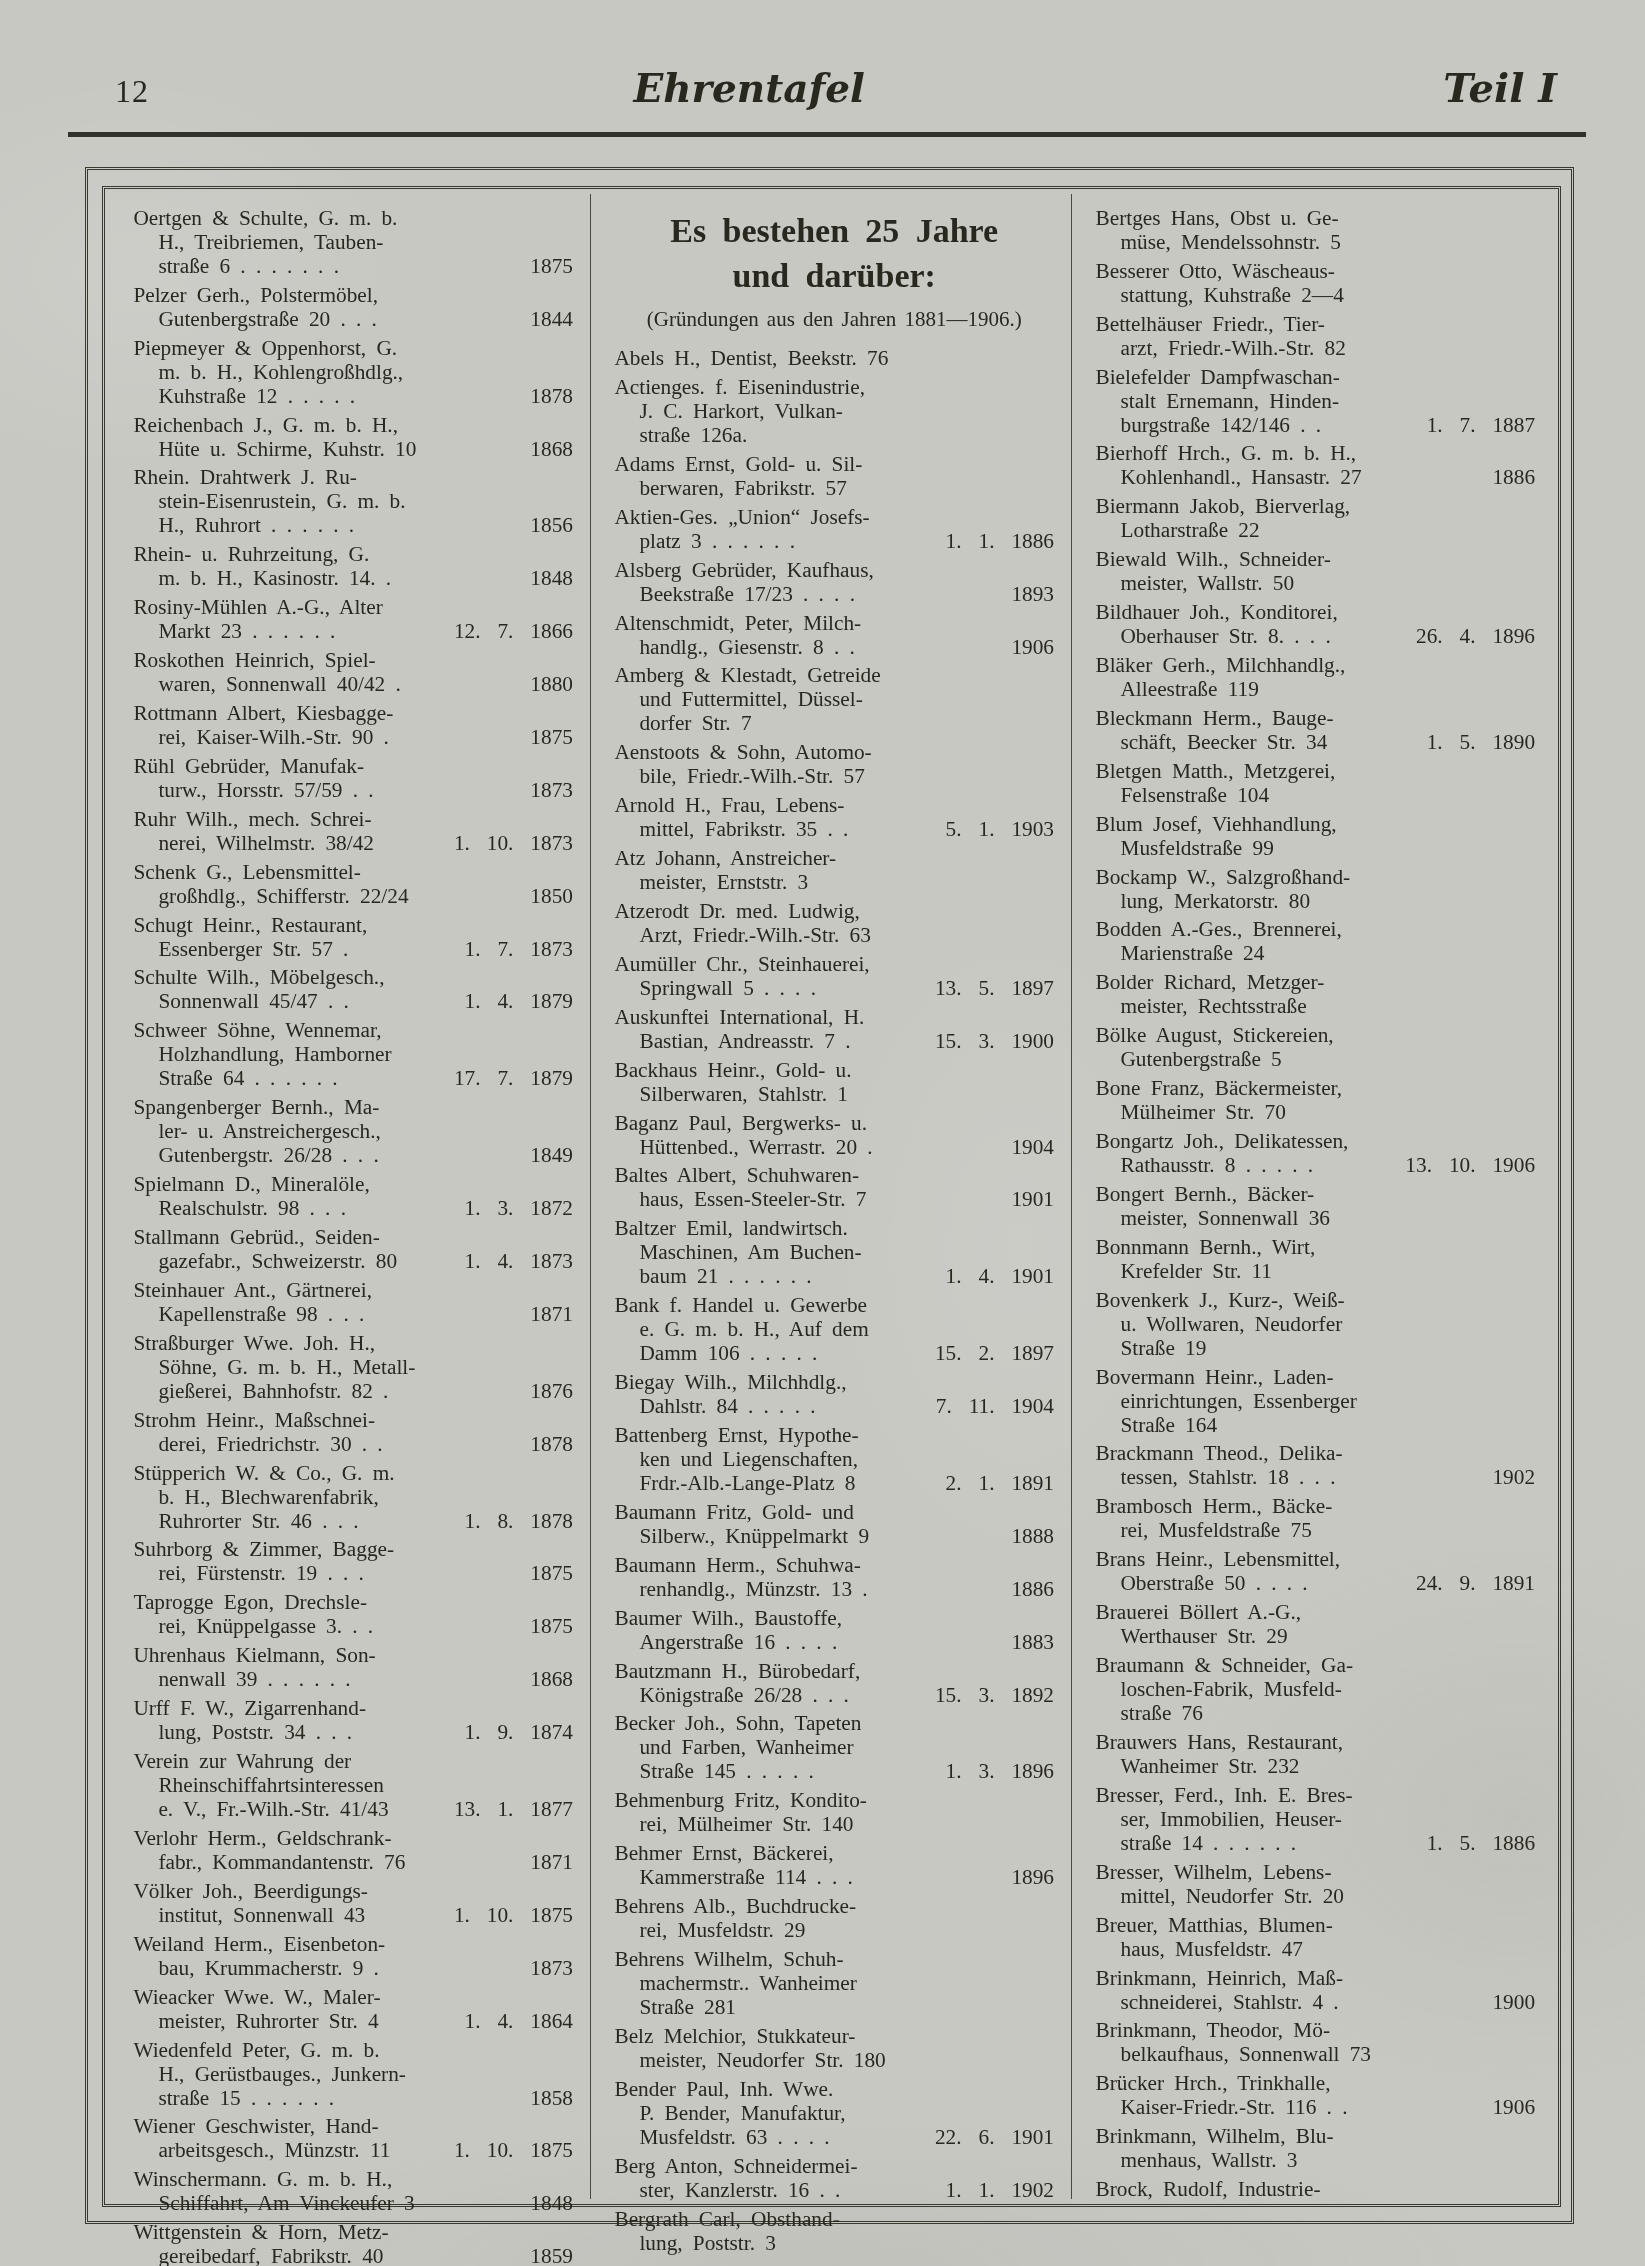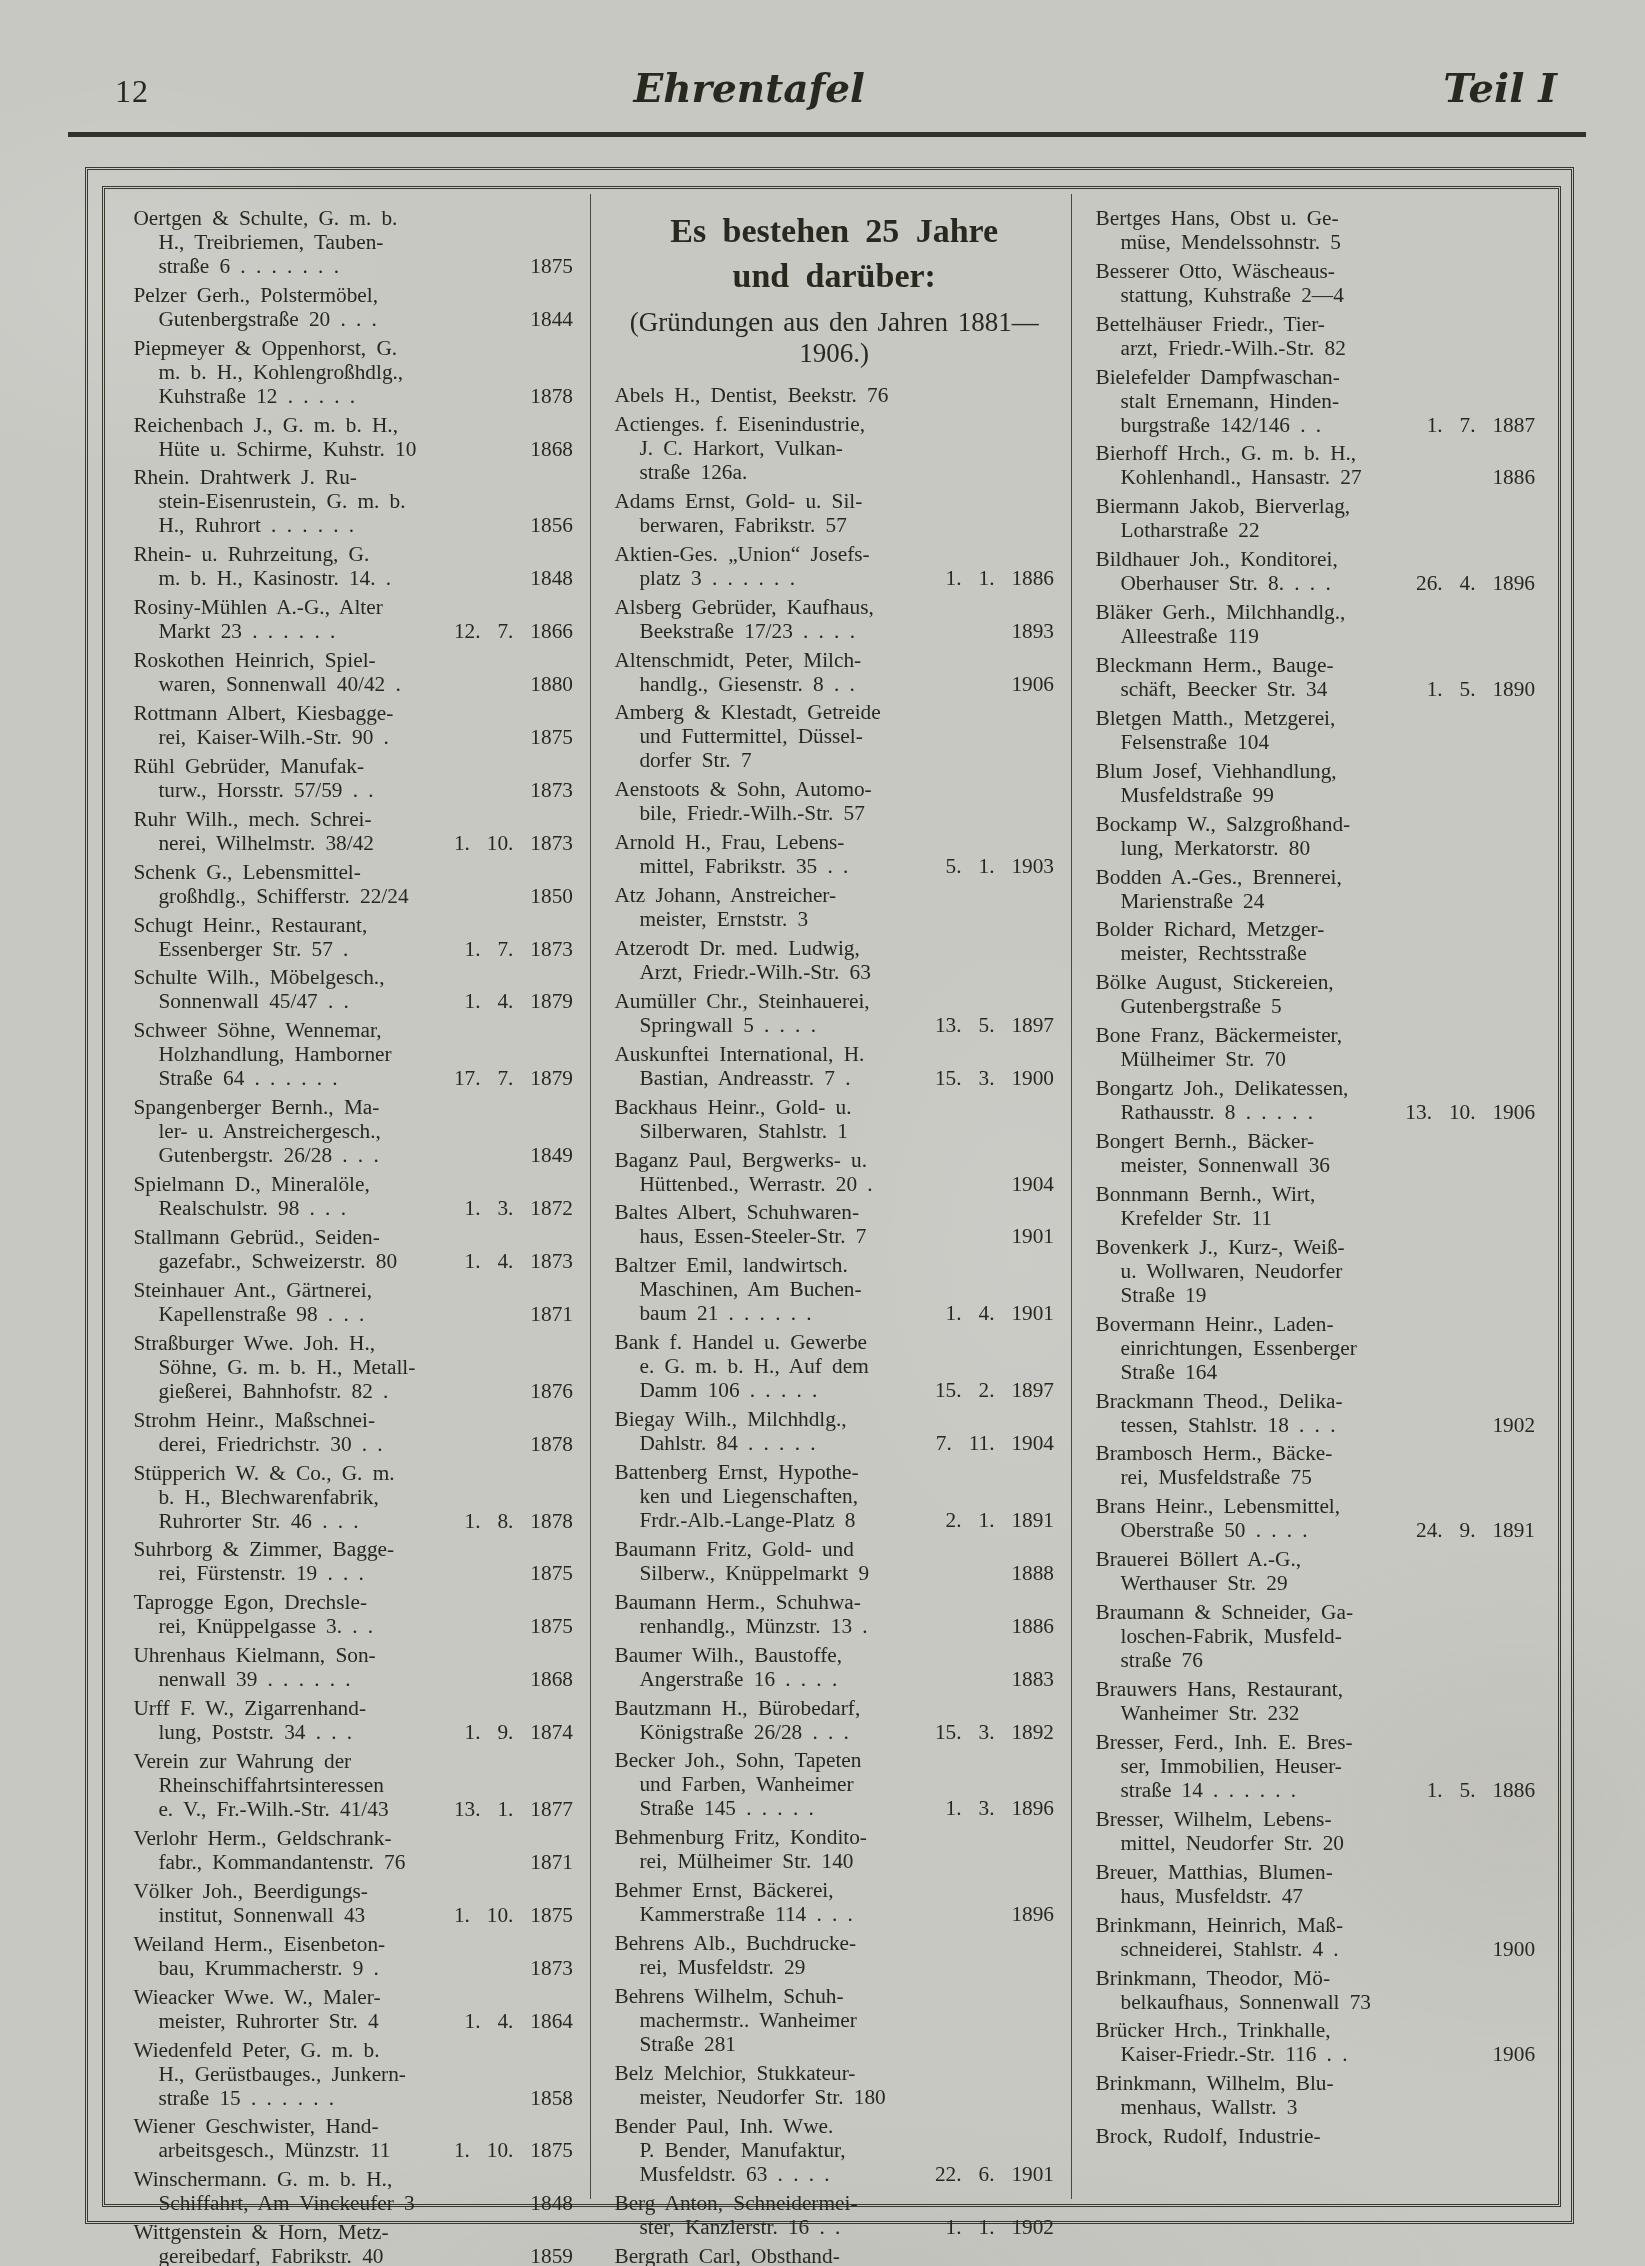--- a/index.html
+++ b/index.html
@@ -51,21 +51,21 @@
     font-size:21.3px;line-height:24px;word-spacing:4.9px;
     white-space:nowrap;overflow:hidden;
   }
   .line.cont{padding-left:25px;}
   .line.with-date{display:flex;justify-content:space-between;align-items:baseline;}
   .line.with-date .lt{overflow:hidden;}
   .date{word-spacing:11.6px;padding-left:7.8px;flex:0 0 auto;}
   
   .colhead{text-align:center;margin:1.9px 0 13.6px 0;}
   .colhead .h1{font-size:34px;font-weight:bold;line-height:45px;word-spacing:7.8px;}
-  .colhead .h2{font-size:27px;margin-top:9.7px;word-spacing:2.9px;}
+  .colhead .h2{font-size:21px;margin-top:9.7px;word-spacing:2.9px;}
 </style>
 </head>
 <body>
 
 <div class="runhead">
   <span class="pagenum">12</span>
   <span class="fraktur headcenter">Ehrentafel</span>
   <span class="fraktur headright">Teil I</span>
 </div>
 <div class="rule-heavy"></div>
@@ -569,20 +569,24 @@
               <div class="line cont with-date">
                 <span class="lt">Kohlenhandl., Hansastr. 27</span>
                 <span class="date">1886</span>
               </div>
             </div>
             <div class="entry">
               <div class="line">Biermann Jakob, Bierverlag,</div>
               <div class="line cont">Lotharstraße 22</div>
             </div>
             <div class="entry">
+              <div class="line">Biewald Wilh., Schneider-</div>
+              <div class="line cont">meister, Wallstr. 50</div>
+            </div>
+            <div class="entry">
               <div class="line">Bildhauer Joh., Konditorei,</div>
               <div class="line cont with-date">
                 <span class="lt">Oberhauser Str. 8. . . .</span>
                 <span class="date">26. 4. 1896</span>
               </div>
             </div>
             <div class="entry">
               <div class="line">Bläker Gerh., Milchhandlg.,</div>
               <div class="line cont">Alleestraße 119</div>
             </div>

